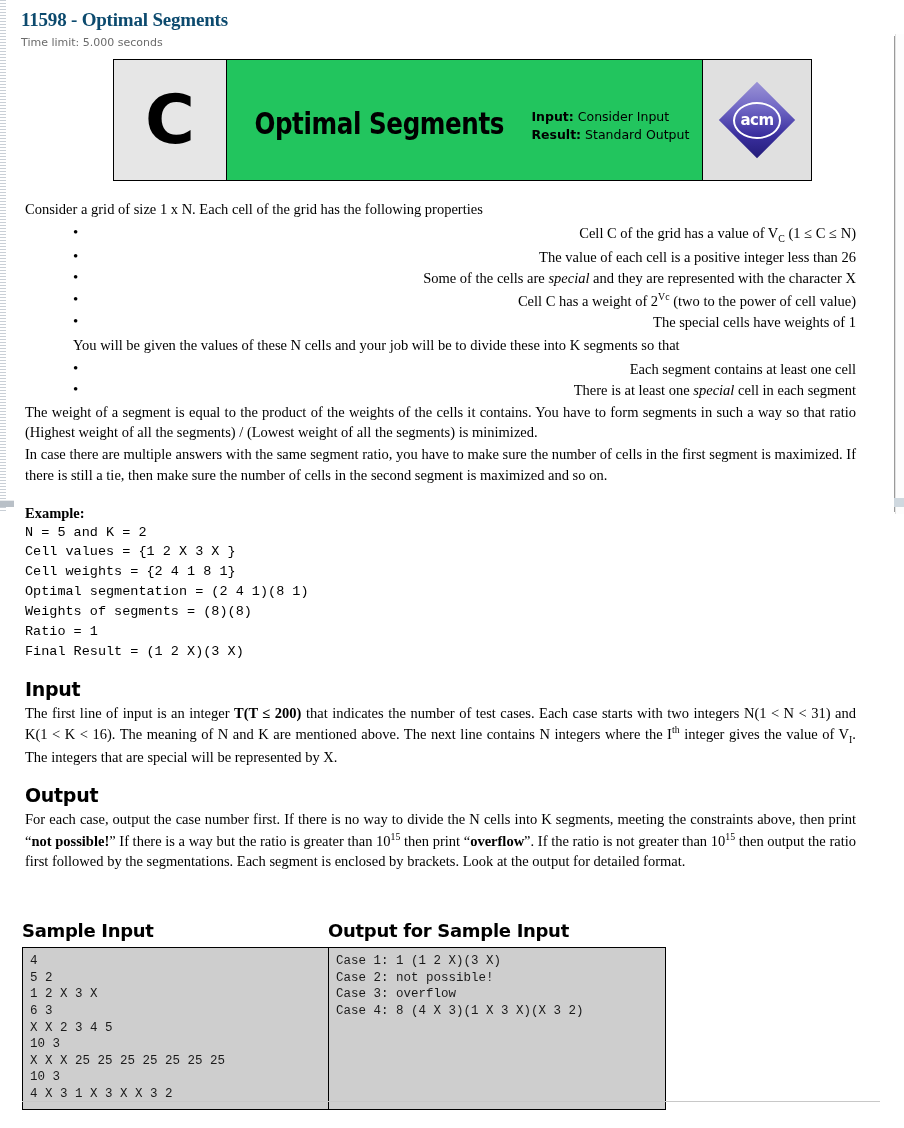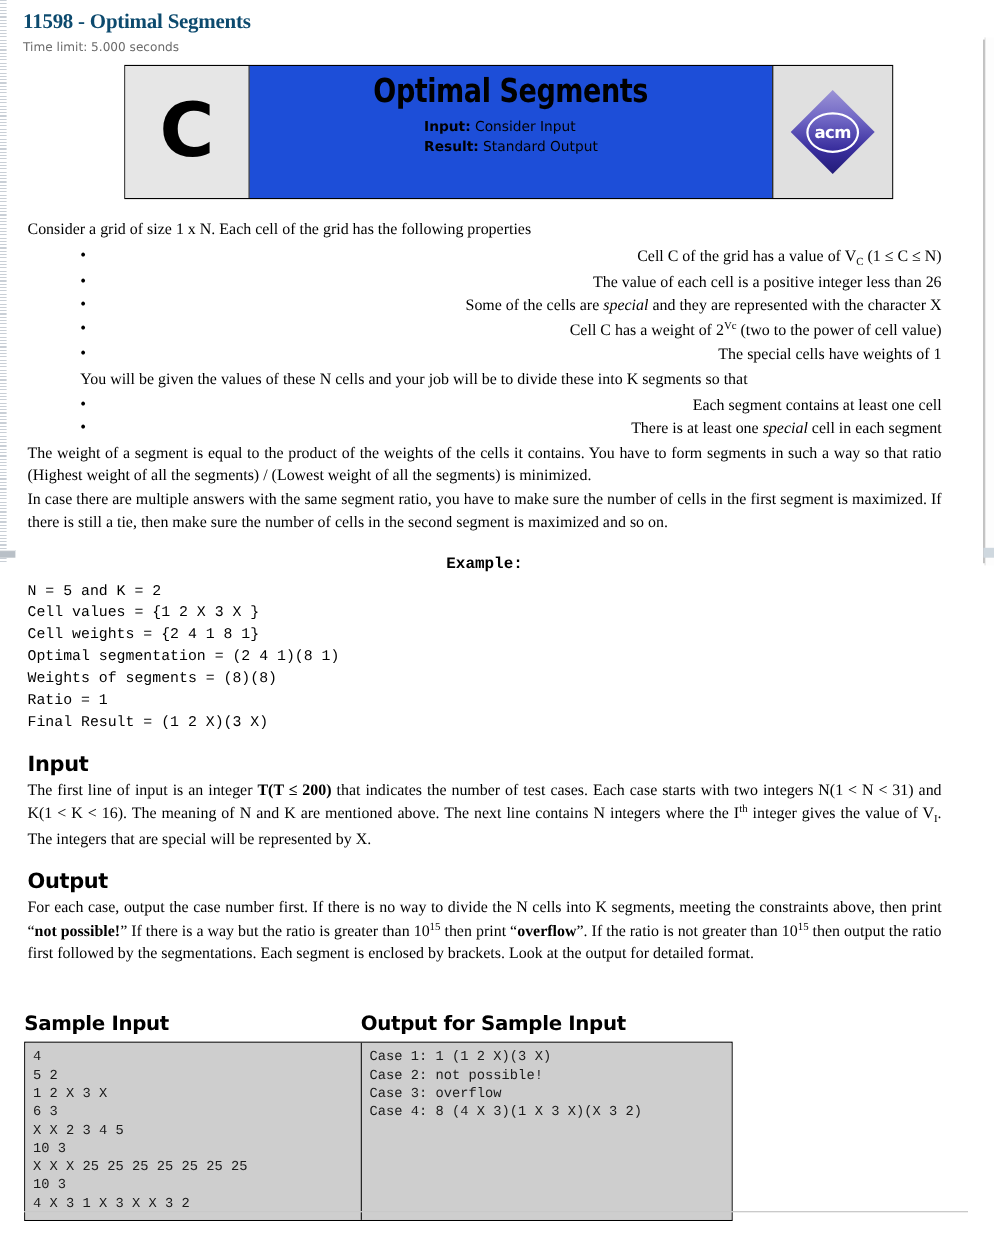--- a/index.html
+++ b/index.html
@@ -67,22 +67,22 @@
     border-right: 1px solid #000;
     display: flex; align-items: center; justify-content: center;
     font-family: "DejaVu Sans", sans-serif;
     font-weight: bold;
     font-size: 68px;
     line-height: 1;
     color: #000;
   }
   .banner-mid {
     flex: 1;
-    background: #1d4ed8;
-    display: flex; flex-direction: column;
+    background: #22c55e;
+    display: flex; flex-direction: row;
     align-items: center;
     padding-top: 7px;
   }
   .banner-main-title {
     font-family: "DejaVu Sans", sans-serif;
     font-weight: bold;
     font-size: 30px;
     letter-spacing: -0.5px;
     transform: scaleX(0.82);
     transform-origin: center top;
@@ -165,25 +165,24 @@
   li.gap-after { margin-bottom: 19px; }
   .inline-note { margin: 2px 0 2px 48px; }
 
   .mono {
     font-family: "Liberation Mono", monospace;
     font-size: 13.5px;
     line-height: 1.47;
     white-space: pre;
   }
   .ex-label {
-    font-family: Liberation Mono, monospace;
+    font-family: Liberation Serif, serif;
     font-weight: bold;
     font-size: 14.5px;
-    margin-bottom: 8px;
-    text-align: center;
+    margin-bottom: 1px;
   }
 
   h2.sec {
     font-family: "DejaVu Sans", sans-serif;
     font-size: 19px;
     font-weight: bold;
     margin: 16px 0 3px 0;
     letter-spacing: -0.3px;
   }
   sup { font-size: 0.68em; vertical-align: super; }

